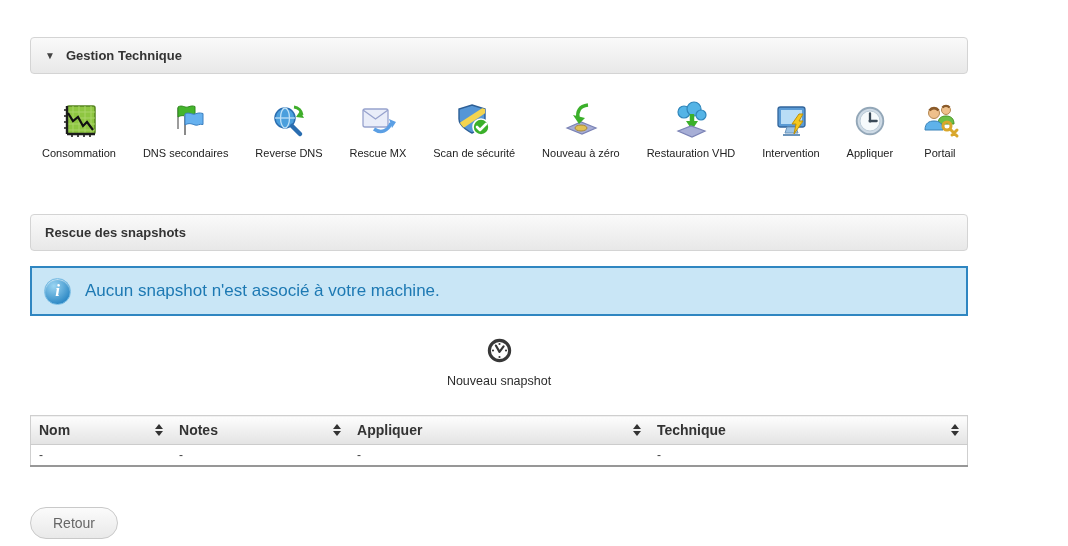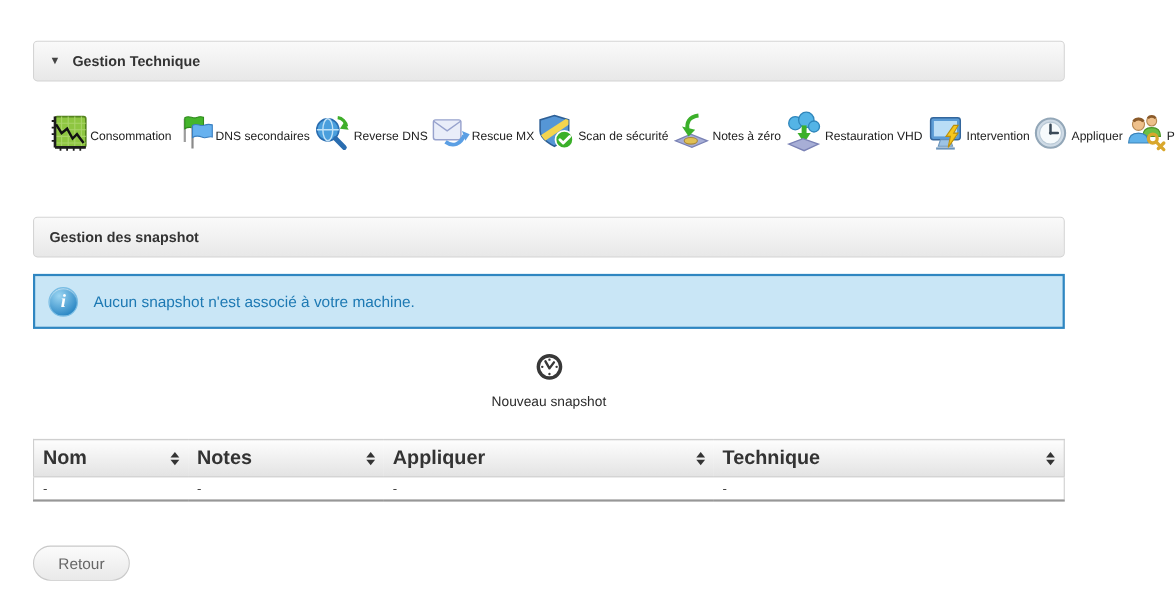--- a/index.html
+++ b/index.html
@@ -25,21 +25,21 @@
     font-size: 10px; color: #444; margin-right: 11px; line-height: 1;
   }
 
   
   .icon-row {
     margin-top: 26px; margin-bottom: 55px;
     display: flex; justify-content: space-between; align-items: flex-start;
     padding: 0 8px 0 12px;
   }
   .icon-item {
-    display: flex; align-items: center;
+    display: flex; flex-direction: column; align-items: center;
     cursor: pointer; text-decoration: none; color: #222; justify-content: flex-end;
   }
   .icon-item .glyph { height: 42px; display: flex; align-items: center; }
   .icon-item .lbl { font-size: 11px; margin-top: 5px; white-space: nowrap; color: #222; }
 
   
   .alert {
     margin-top: 15px;
     background: #c9e6f6;
     border: 2px solid #2f86c1;
@@ -50,21 +50,21 @@
   .info-badge {
     width: 27px; height: 27px; border-radius: 50%;
     background: radial-gradient(circle at 35% 28%, #9bd5f2, #2f8ac6 75%);
     border: 1px solid #79bde4;
     color: #fff; font-family: "Liberation Serif", serif;
     font-weight: bold; font-style: italic; font-size: 17px;
     display: flex; align-items: center; justify-content: center;
     margin-right: 14px; flex: 0 0 auto;
     box-shadow: inset 0 1px 1px rgba(255,255,255,.6);
   }
-  .alert .msg { font-size: 14px; color: #1d79b3; }
+  .alert .msg { font-size: 17px; color: #1d79b3; }
 
   
   .actions {
     margin-top: 20px;
     display: flex; justify-content: center; gap: 104px;
   }
   .action {
     display: flex; flex-direction: column; align-items: center;
     cursor: pointer;
   }
@@ -73,21 +73,21 @@
   
   table.snap-table {
     margin-top: 27px;
     width: 100%; border-collapse: collapse;
     border: 1px solid #cfcfcf;
     border-bottom: 2px solid #979797;
   }
   table.snap-table th {
     background: linear-gradient(#fdfdfd, #e3e3e3);
     border-bottom: 1px solid #cccccc;
-    font-size: 18px; font-weight: bold; color: #333;
+    font-size: 14px; font-weight: bold; color: #333;
     text-align: left; padding: 6px 8px; cursor: pointer;
   }
   table.snap-table th .th-inner { display: flex; align-items: center; }
   table.snap-table th .th-label { flex: 1 1 auto; }
   .sort { display: inline-flex; flex-direction: column; align-items: center; gap: 2px; margin-left: 6px; }
   .sort i { display: block; width: 0; height: 0; border-left: 4px solid transparent; border-right: 4px solid transparent; }
   .sort .up { border-bottom: 5px solid #333; }
   .sort .down { border-top: 5px solid #333; }
   table.snap-table td {
     background: #fff; font-size: 12px; color: #444;
@@ -199,21 +199,21 @@
 
     <div class="icon-item">
       <span class="glyph">
         <svg width="40" height="40" viewBox="0 0 40 40">
           <path d="M6 27l14-6 15 6-14 6z" fill="#a7aed6" stroke="#7a82b5" stroke-width="1.2"></path>
           <ellipse cx="20" cy="27" rx="6" ry="3" fill="#e0c055" stroke="#a8883a"></ellipse>
           <path d="M27 4c-9 1-11 7-10 13" fill="none" stroke="#3bb02a" stroke-width="3.5"></path>
           <path d="M12 14l6 9 6-6z" fill="#3bb02a"></path>
         </svg>
       </span>
-      <span class="lbl">Notes à zéro</span>
+      <span class="lbl">Nouveau à zéro</span>
     </div>
 
 
     <div class="icon-item">
       <span class="glyph">
         <svg width="40" height="40" viewBox="0 0 40 40">
           <g fill="#54b4e6" stroke="#2f86bb" stroke-width="1.2">
             <circle cx="13" cy="11" r="6"></circle>
               <circle cx="23" cy="8" r="7"></circle>
               <circle cx="30" cy="14" r="5"></circle>
@@ -265,21 +265,21 @@
           <path d="M30 28l7 7M34 32l3-3M32 34l2.5-2.5" stroke="#d9a72c" stroke-width="3" stroke-linecap="round"></path>
         </svg>
       </span>
       <span class="lbl">Portail</span>
     </div>
 
   </div>
 
   
   <div class="panel-header">
-    <span>Gestion des snapshot</span>
+    <span>Rescue des snapshots</span>
   </div>
 
   
   <div class="alert">
     <span class="info-badge">i</span>
     <span class="msg">Aucun snapshot n'est associé à votre machine.</span>
   </div>
 
   
   <div class="actions">

